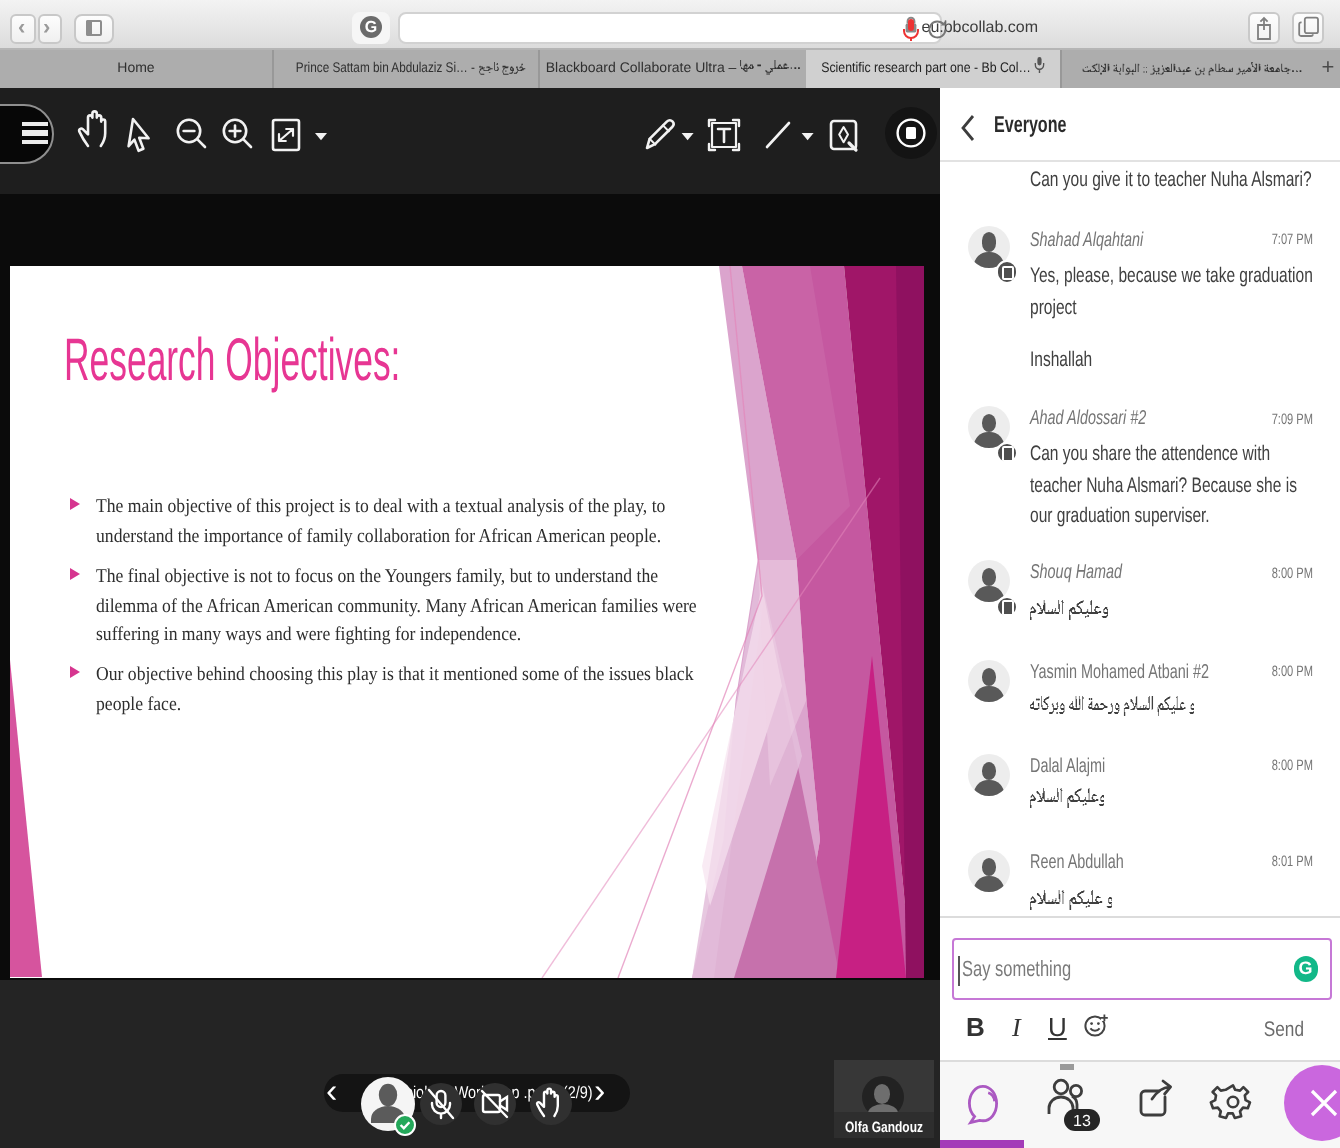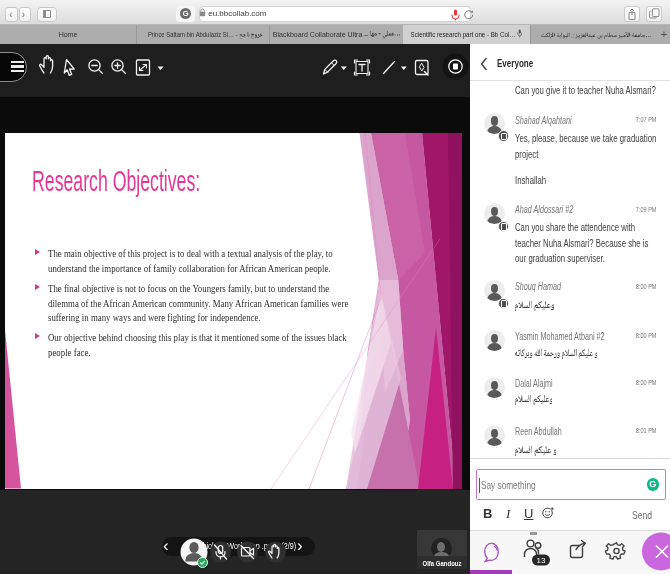--- a/index.html
+++ b/index.html
@@ -26,21 +26,21 @@
 <div class="abs" style="left:21.5px;top:8px;color:#9a9a9a;font-size:11px;font-weight:bold;">›</div>
 
 <div class="abs" style="left:37px;top:6.5px;width:20px;height:15px;background:linear-gradient(#fdfdfd,#f0f0f0);border:1px solid #c8c8c8;border-radius:4px;box-sizing:border-box;"></div>
 <div class="abs" style="left:43px;top:9.5px;width:8px;height:8px;border:1px solid #8d8d8d;border-radius:1px;box-sizing:border-box;"></div>
 <div class="abs" style="left:43px;top:9.5px;width:3px;height:8px;background:#8d8d8d;border-radius:1px 0 0 1px;"></div>
 
 <div class="abs" style="left:176px;top:6px;width:19px;height:16px;background:#f6f6f6;border-radius:4px;"></div>
 <div class="abs" style="left:180px;top:8px;width:11px;height:11px;border-radius:50%;background:#6b6b6b;color:#fff;font-size:8px;font-weight:bold;text-align:center;line-height:11.5px;">G</div>
 
 <div class="abs" style="left:199px;top:6px;width:272px;height:16px;background:#ffffff;border:1px solid #d2d2d2;border-radius:4px;box-sizing:border-box;"></div>
-<div class="abs" style="left:199px;top:6px;width:320px;height:16px;text-align:left;font-size:8px;color:#3c3c3c;line-height:16px;"><svg width="7" height="9" viewBox="0 0 7 9" style="vertical-align:-1px">
+<div class="abs" style="left:199px;top:6px;width:320px;height:16px;text-align:right;font-size:8px;color:#3c3c3c;line-height:16px;"><svg width="7" height="9" viewBox="0 0 7 9" style="vertical-align:-1px">
       <rect x="0.8" y="3.8" width="5.4" height="4.4" rx="0.8" fill="#8a8a8a"></rect>
       <path d="M1.8 3.8V2.6a1.7 1.7 0 0 1 3.4 0v1.2" fill="none" stroke="#8a8a8a" stroke-width="1"></path>
     </svg> eu.bbcollab.com</div>
 
 <svg class="abs" style="left:451px;top:8.5px;" width="9" height="12" viewBox="0 0 9 12">
   <rect x="3" y="0.5" width="3" height="6" rx="1.5" fill="#e33"></rect>
   <path d="M1 5.5v1a3.5 3.5 0 0 0 7 0v-1" fill="none" stroke="#e33" stroke-width="1"></path>
   <line x1="4.5" y1="10" x2="4.5" y2="11.5" stroke="#e33" stroke-width="1"></line>
 </svg>
 <svg class="abs" style="left:462.5px;top:8.5px;" width="11" height="11" viewBox="0 0 11 11">

